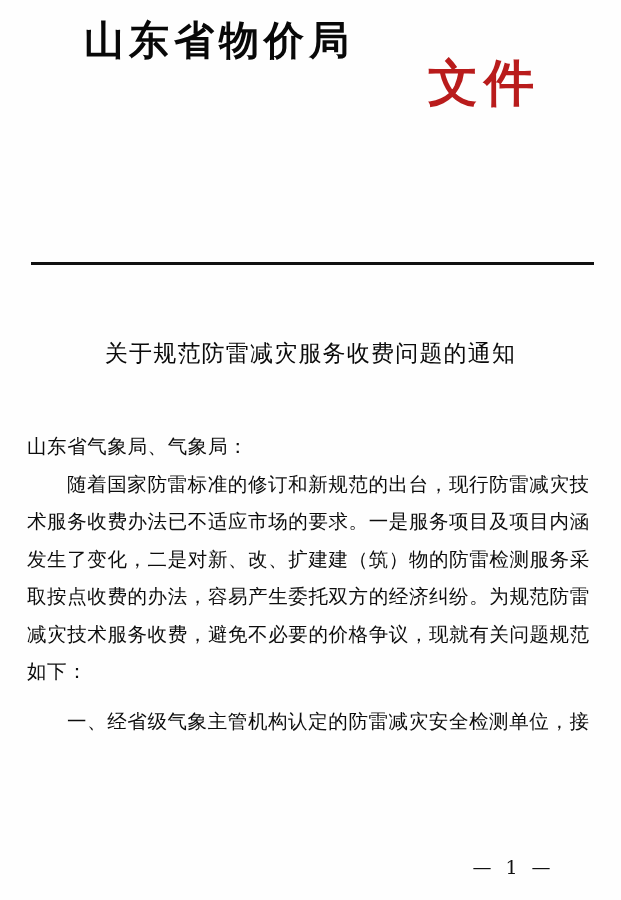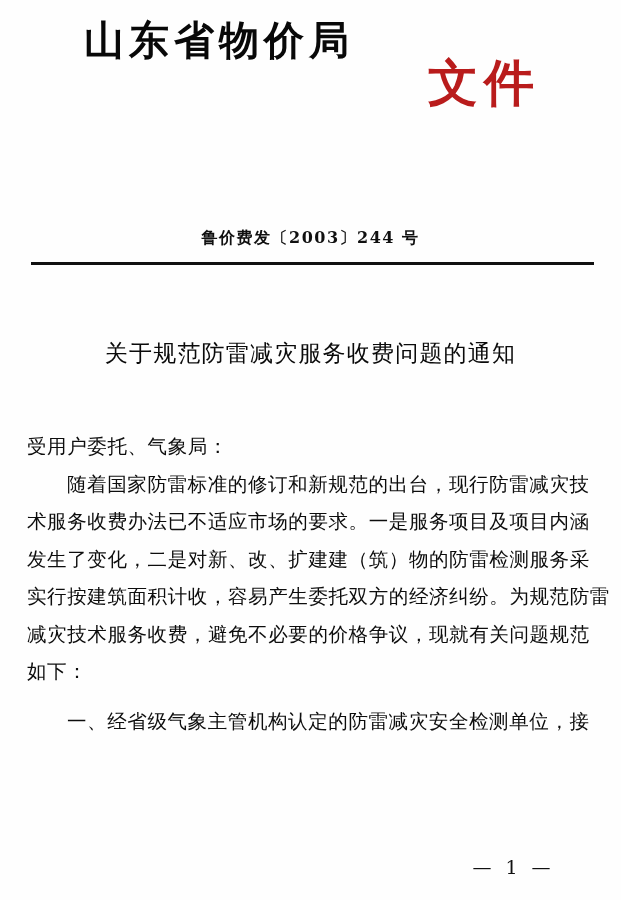--- a/index.html
+++ b/index.html
@@ -141,32 +141,31 @@
 
 <div class="page">
 
   <div class="masthead">
     <div class="org-block">
       <div class="org-line">山东省物价局</div>
     </div>
     <div class="doc-word">文件</div>
   </div>
 
-  <div class="docnum">鲁价费发〔2003〕244 号</div>
   <div class="rule"></div>
 
   <div class="doc-title">关于规范防雷减灾服务收费问题的通知</div>
 
   <div class="body-text">
-    <div class="line">受用户委托、气象局：</div>
+    <div class="line">山东省气象局、气象局：</div>
 
     <div class="line indent">随着国家防雷标准的修订和新规范的出台，现行防雷减灾技</div>
     <div class="line">术服务收费办法已不适应市场的要求。一是服务项目及项目内涵</div>
     <div class="line">发生了变化，二是对新、改、扩建建（筑）物的防雷检测服务采</div>
-    <div class="line">实行按建筑面积计收，容易产生委托双方的经济纠纷。为规范防雷</div>
+    <div class="line">取按点收费的办法，容易产生委托双方的经济纠纷。为规范防雷</div>
     <div class="line">减灾技术服务收费，避免不必要的价格争议，现就有关问题规范</div>
     <div class="line">如下：</div>
 
     <div class="gap"></div>
 
     <div class="line indent">一、经省级气象主管机构认定的防雷减灾安全检测单位，接</div>
   </div>
 
   <div class="page-number"><span>— 1 —</span></div>
 

